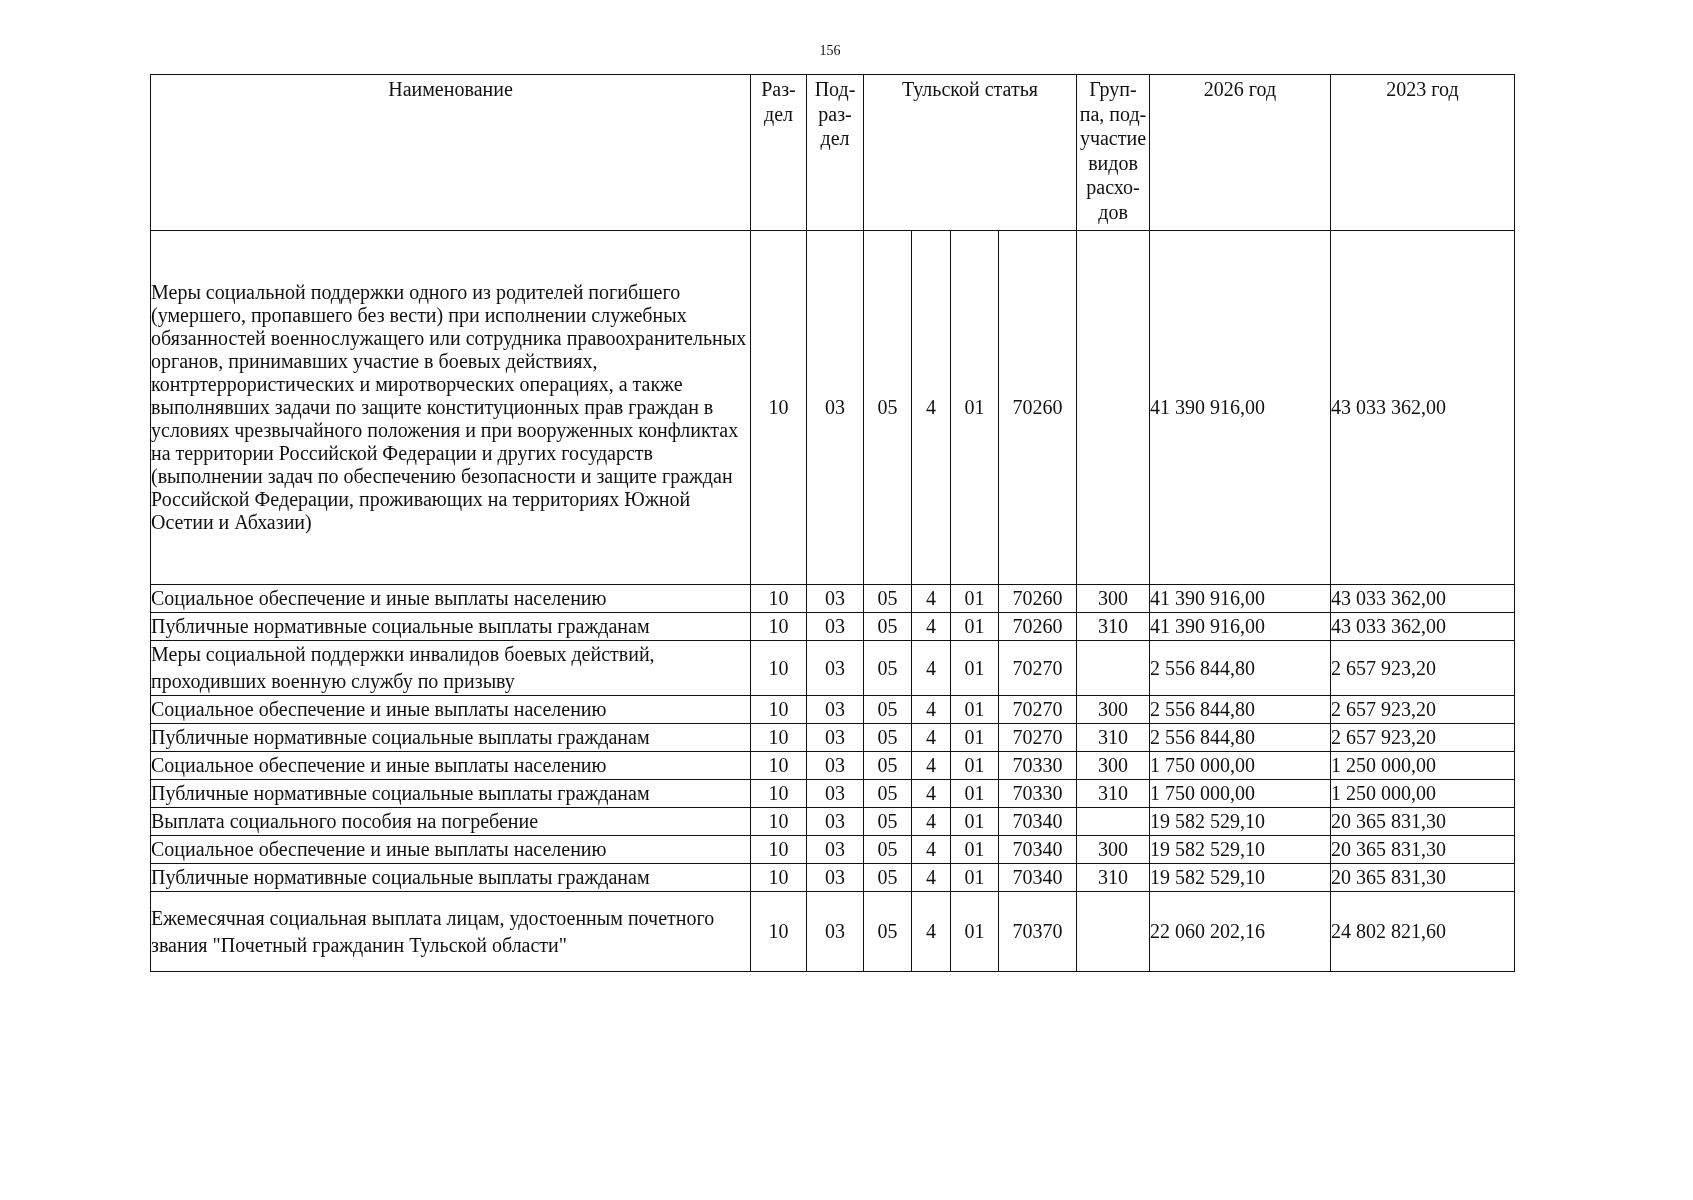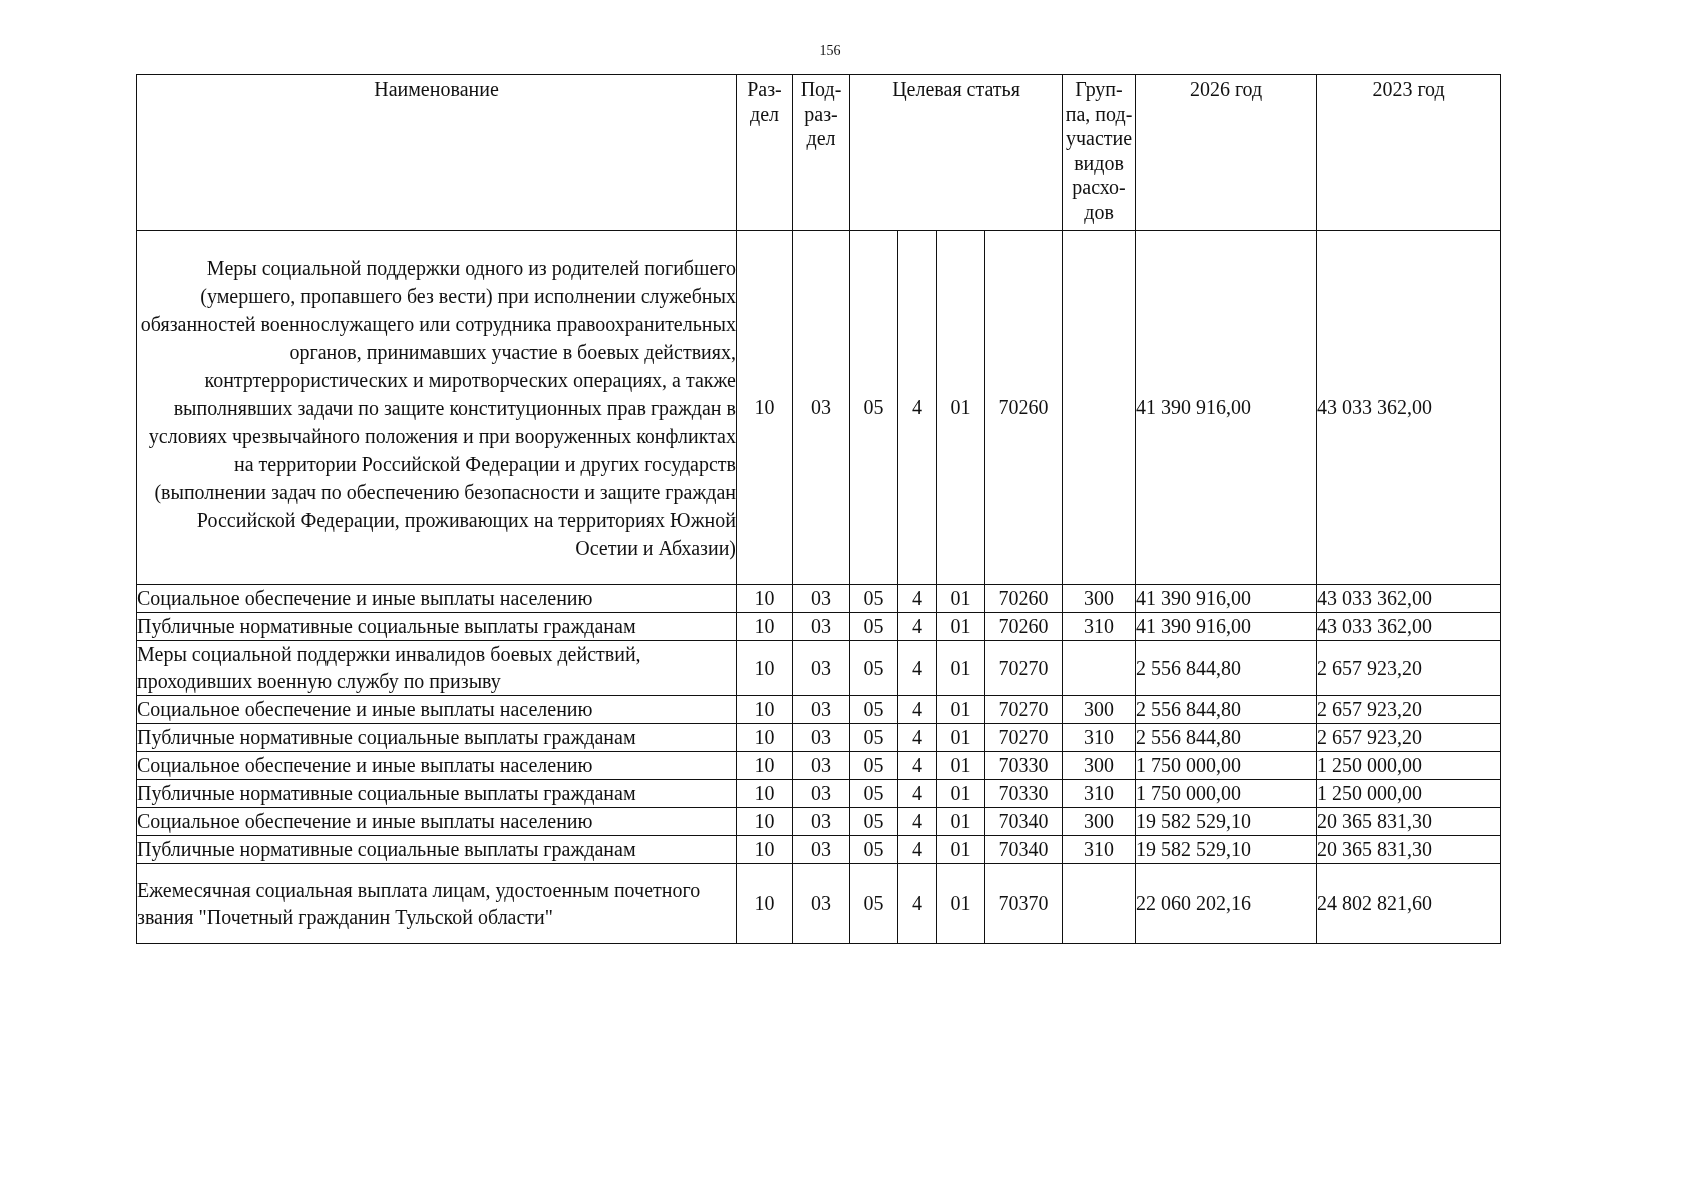--- a/index.html
+++ b/index.html
@@ -1,34 +1,34 @@
 <!DOCTYPE html>
 <html><head>
 <meta charset="utf-8">
 <style>
   html, body { margin: 0; padding: 0; background: #ffffff; }
   body { width: 1693px; height: 1200px; position: relative; overflow: hidden;
          font-family: "Liberation Serif", "DejaVu Serif", serif; color: #111; }
   .page-num { position: absolute; top: 43px; left: 818px; width: 24px; text-align: center;
               font-size: 14px; }
-  table.budget { position: absolute; top: 74px; left: 136px; border-collapse: collapse;
+  table.budget { position: absolute; top: 74px; left: 150px; border-collapse: collapse;
                  table-layout: fixed; width: 1364px; }
   table.budget td, table.budget th { border: 1.6px solid #111; padding: 0; font-weight: normal;
                  font-size: 20px; line-height: 27px; vertical-align: middle; }
   table.budget th { vertical-align: top; text-align: center; padding-top: 2px; line-height: 24.5px; }
   th.h-name { text-align: center; }
   td.name { text-align: left; padding-left: 4px; padding-right: 4px; line-height: 27px; }
   td.c { text-align: center; }
   td.num { text-align: left; padding-right: 2px; }
   tr.header { height: 156px; }
   tr.r-tall { height: 354px; }
   tr.r1 { height: 27.4px; font-family: Liberation Serif, serif; }
   tr.r2 { height: 53px; }
   tr.r-last { height: 80px; }
-  tr.r-tall td.name { line-height: 28px; text-align: right; }
+  tr.r-tall td.name { line-height: 23px; }
 </style>
 </head>
 <body>
 
 <div class="page-num">156</div>
 
 <table class="budget">
   <colgroup>
     <col style="width:600px">
     <col style="width:56px">
@@ -46,21 +46,21 @@
       <th class="h-name">Наименование</th>
       <th>
         <div>Раз-</div>
         <div>дел</div>
       </th>
       <th>
         <div>Под-</div>
         <div>раз-</div>
         <div>дел</div>
       </th>
-      <th colspan="4">Целевая статья</th>
+      <th colspan="4">Тульской статья</th>
       <th>
         <div>Груп-</div>
         <div>па, под-</div>
         <div>участие</div>
         <div>видов</div>
         <div>расхо-</div>
         <div>дов</div>
       </th>
       <th>2026 год</th>
       <th>2023 год</th>
@@ -157,20 +157,32 @@
     <td class="c">03</td>
     <td class="c">05</td>
     <td class="c">4</td>
     <td class="c">01</td>
     <td class="c">70330</td>
     <td class="c">310</td>
     <td class="num">1 750 000,00</td>
     <td class="num">1 250 000,00</td>
   </tr>
       <tr class="r1">
+    <td class="name">Выплата социального пособия на погребение</td>
+    <td class="c">10</td>
+    <td class="c">03</td>
+    <td class="c">05</td>
+    <td class="c">4</td>
+    <td class="c">01</td>
+    <td class="c">70340</td>
+    <td class="c"></td>
+    <td class="num">19 582 529,10</td>
+    <td class="num">20 365 831,30</td>
+  </tr>
+      <tr class="r1">
     <td class="name">Социальное обеспечение и иные выплаты населению</td>
     <td class="c">10</td>
     <td class="c">03</td>
     <td class="c">05</td>
     <td class="c">4</td>
     <td class="c">01</td>
     <td class="c">70340</td>
     <td class="c">300</td>
     <td class="num">19 582 529,10</td>
     <td class="num">20 365 831,30</td>

